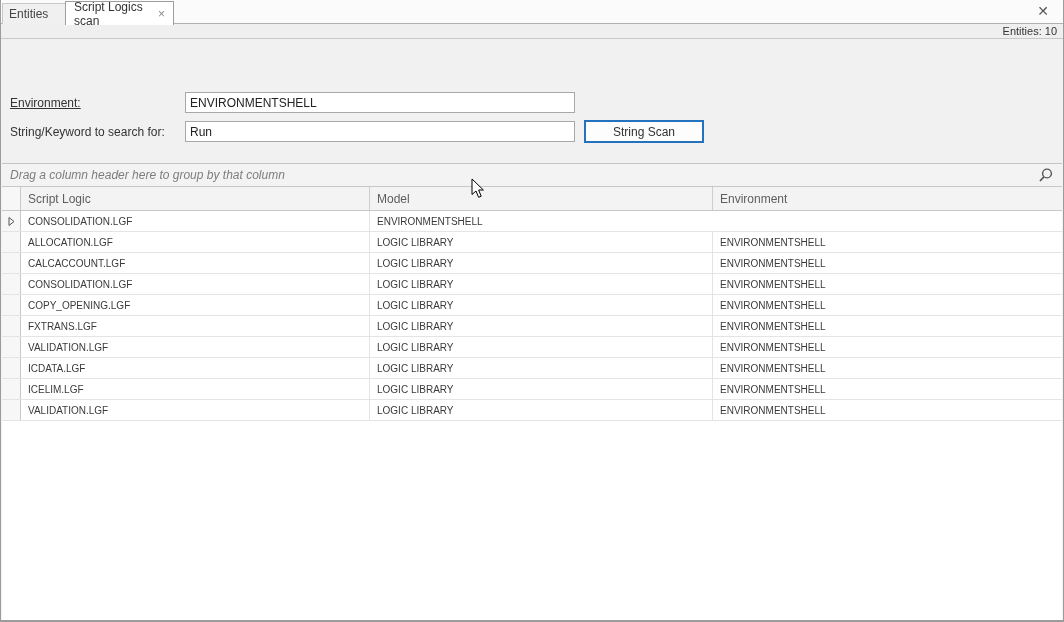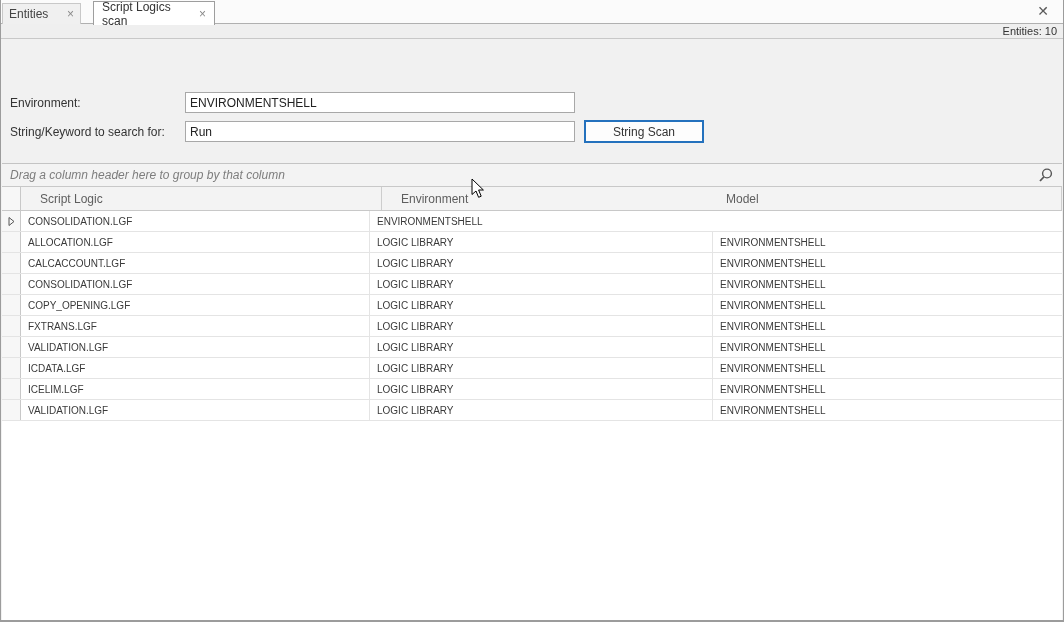--- a/index.html
+++ b/index.html
@@ -18,44 +18,44 @@
   .tab {
     position:absolute; display:flex; align-items:center;
     font-size:12px; color:#444; cursor:default;
   }
   .tab-inactive {
     top:3px; left:1px; width:79px; height:21px;
     background:#f0f0f0; border:1px solid #c8c8c8; border-bottom:none;
     padding:0 6px;
   }
   .tab-active {
-    top:1px; left:64px; width:122px; height:24px;
+    top:1px; left:64px; width:109px; height:24px;
     background:#ffffff; border:1px solid #9e9e9e; border-bottom:none;
-    padding:4px 8px; z-index:3; color:#333;margin-left:28px;
+    padding:4px 8px; z-index:3; color:#333;
   }
   .tab-close {
     margin-left:auto; font-size:12px; color:#8a8a8a; line-height:1; padding-left:6px;
   }
   .pane-close {
     position:absolute; top:3px; right:12px; width:16px; height:16px;
     font-size:14px; color:#5a5a5a; text-align:center; line-height:16px; z-index:4;
   }
   
   .statusbar {
     position:absolute; top:24px; left:0; right:0; height:15px;
     background:#efefef; border-bottom:1px solid #c8c8c8;
     font-size:11px; color:#333;
     display:flex; align-items:center; justify-content:flex-end; padding-right:6px;
   }
   
   .panel {
     position:absolute; top:39px; left:0; right:0; bottom:0; background:#f1f1f1;
   }
   .form-label { position:absolute; font-size:12px; color:#333; }
-  .lbl-env { left:9px; top:57px; }
+  .lbl-env { left:9px; top:57px;text-decoration:underline; }
   .lbl-key { left:9px; top:86px; }
   .text-input {
     position:absolute; left:184px; width:390px; height:21px;
     border:1px solid #a8a8a8; background:#ffffff; font-size:12px; color:#222;
     padding:0 4px; font-family:"Liberation Sans", sans-serif;
   }
   .inp-env { top:53px; }
   .inp-key { top:82px; }
   .scan-btn {
     position:absolute; left:583px; top:81px; width:120px; height:23px;
@@ -68,21 +68,21 @@
     background:#ffffff; border-top:1px solid #c4c4c4;
   }
   .group-panel {
     position:relative; height:23px; background:#f3f3f3; border-bottom:1px solid #c8c8c8;
     display:flex; align-items:center; padding-left:8px;
     font-size:12px; font-style:italic; color:#7d7d7d;
   }
   .search-icon {
     position:absolute; right:8px; top:3px; width:17px; height:17px;
   }
-  .header-row { display:flex; height:24px; background:#f3f3f3; border-bottom:1px solid #c8c8c8;gap:12px; }
+  .header-row { display:flex; height:24px; background:#f3f3f3; border-bottom:1px solid #c8c8c8; }
   .hcell {
     font-size:12px; color:#5e5e5e; display:flex; align-items:center;
     padding-left:7px; border-right:1px solid #cdcdcd;
   }
   .grid-row { display:flex; height:21px; background:#ffffff; border-bottom:1px solid #e4e4e4; }
   .cell {
     font-size:10px; color:#3a3a3a; display:flex; align-items:center;
     padding-left:7px; border-right:1px solid #e4e4e4; overflow:hidden; white-space:nowrap;
   }
   .ind {
@@ -129,22 +129,22 @@
       <div class="group-panel">
         <span>Drag a column header here to group by that column</span>
         <svg class="search-icon" viewBox="0 0 17 17">
           <circle cx="10" cy="6.5" r="4.4" fill="none" stroke="#555555" stroke-width="1.4"></circle>
           <line x1="6.8" y1="10" x2="3" y2="14" stroke="#555555" stroke-width="1.8"></line>
         </svg>
       </div>
       <div class="header-row">
         <div class="hcell ind"></div>
         <div class="hcell c1">Script Logic</div>
+        <div class="hcell c2">Model</div>
         <div class="hcell c3">Environment</div>
-        <div class="hcell c2">Model</div>
       </div>
       <div id="rows">
           <div class="grid-row">
             <div class="cell ind">
               <svg width="7" height="9" viewBox="0 0 7 9">
                 <path d="M1,0.5 L6,4.5 L1,8.5 Z" fill="none" stroke="#555555" stroke-width="1"></path>
               </svg>
             </div>
             <div class="cell c1">CONSOLIDATION.LGF</div>
             <div class="cell c3">ENVIRONMENTSHELL</div>

